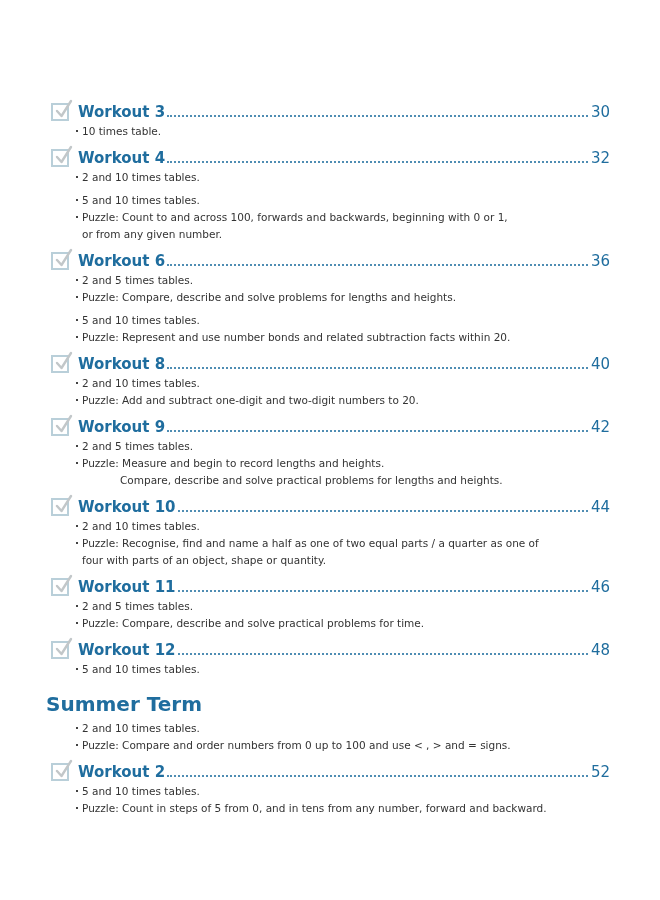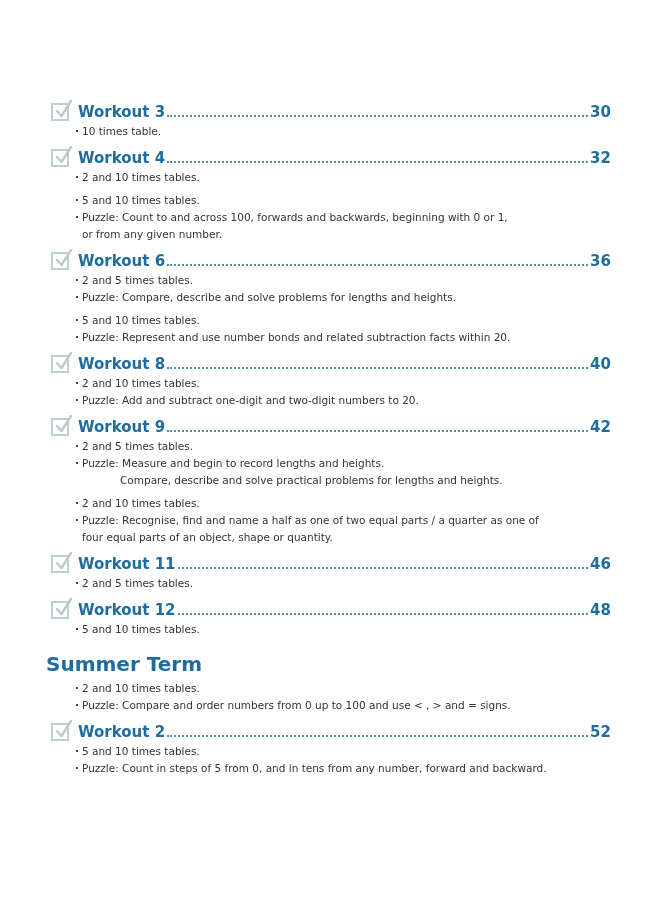--- a/index.html
+++ b/index.html
@@ -58,21 +58,21 @@
       flex: 0 0 auto;
     }
     .leader {
       flex: 1 1 auto;
       border-bottom: 2px dotted #4f8db3;
       margin: 0 2px 5px 2px;
       height: 0;
     }
     .page-num {
       font-family: "DejaVu Sans", sans-serif;
-      font-weight: bold;
+      font-weight: normal;
       font-size: 15px;
       color: #1f6d9e;
       line-height: 20px;
       flex: 0 0 auto;
       width: 20px;
       text-align: right;
     }
     .bullets {
       list-style: none;
       margin: 1px 0 0 0;
@@ -222,44 +222,57 @@
         <li>
           <span class="cont">2 and 5 times tables.</span>
         </li>
         <li>
           <span class="cont">Puzzle: Measure and begin to record lengths and heights.</span>
           <span class="cont indent">Compare, describe and solve practical problems for lengths and heights.</span>
         </li>
       </ul>
   </div>
     <div class="entry">
+    <div class="entry-head">
+      <span class="checkbox">
+        <svg viewBox="0 0 19 20" xmlns="http://www.w3.org/2000/svg">
+          <path d="M3 12 L7.5 17 L17 2" fill="none" stroke="#c2c7c9" stroke-width="2.4" stroke-linecap="round" stroke-linejoin="round"></path>
+        </svg>
+      </span>
+      <span class="title">Workout 10</span>
+      <span class="leader"></span>
+      <span class="page-num">44</span>
+    </div>
     <ul class="bullets">
         <li>
           <span class="cont">2 and 10 times tables.</span>
         </li>
         <li>
           <span class="cont">Puzzle: Recognise, find and name a half as one of two equal parts / a quarter as one of</span>
-          <span class="cont">four equal parts of an object, shape or quantity.</span>
+          <span class="cont">four with parts of an object, shape or quantity.</span>
         </li>
       </ul>
   </div>
     <div class="entry">
     <div class="entry-head">
       <span class="checkbox">
         <svg viewBox="0 0 19 20" xmlns="http://www.w3.org/2000/svg">
           <path d="M3 12 L7.5 17 L17 2" fill="none" stroke="#c2c7c9" stroke-width="2.4" stroke-linecap="round" stroke-linejoin="round"></path>
         </svg>
       </span>
       <span class="title">Workout 11</span>
       <span class="leader"></span>
       <span class="page-num">46</span>
     </div>
     <ul class="bullets">
         <li>
           <span class="cont">2 and 5 times tables.</span>
+        </li>
+        <li>
+          <span class="cont">Puzzle: Compare, describe and solve practical problems for time.</span>
         </li>
       </ul>
   </div>
     <div class="entry">
     <div class="entry-head">
       <span class="checkbox">
         <svg viewBox="0 0 19 20" xmlns="http://www.w3.org/2000/svg">
           <path d="M3 12 L7.5 17 L17 2" fill="none" stroke="#c2c7c9" stroke-width="2.4" stroke-linecap="round" stroke-linejoin="round"></path>
         </svg>
       </span>

